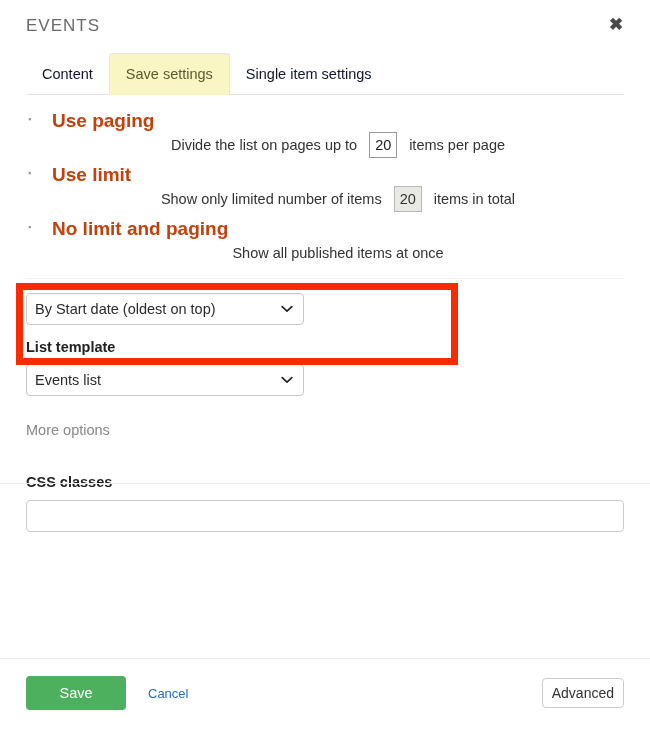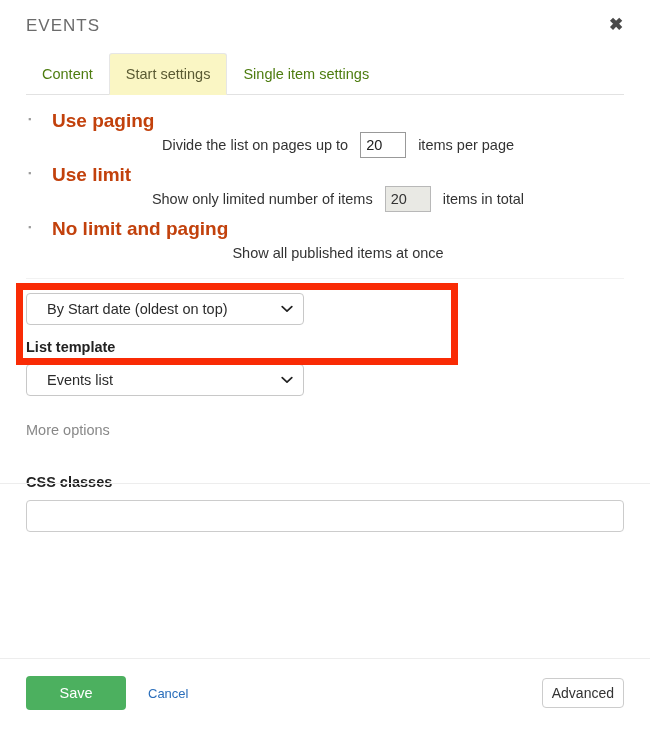--- a/index.html
+++ b/index.html
@@ -68,21 +68,21 @@
     bottom: 0;
     height: 1px;
     background: #e2e2e2;
   }
   .tab {
     position: relative;
     display: flex;
     align-items: center;
     padding: 0 16px;
     font-size: 14.5px;
-    color: #4d7c0f;
+    color: #0f172a;
     cursor: pointer;
     background: transparent;
     border: none;
     z-index: 2;
     font-family: "Liberation Sans", sans-serif;
   }
   .tab.active {
     background: #faf6c4;
     color: #5a5a33;
     border: 1px solid #e6e6e6;
@@ -124,21 +124,21 @@
     font-size: 14.5px;
     color: #333333;
     line-height: 28px;
     display: flex;
     align-items: center;
     gap: 4px;
     white-space: nowrap;
     justify-content: center;
   }
   .num-input {
-    width: 46px;
+    width: 28px;
     height: 26px;
     margin: 0 8px;
     padding: 2px 5px;
     font-size: 14.5px;
     color: #222222;
     font-family: "Liberation Sans", sans-serif;
     border: 1px solid #999999;
     border-radius: 0;
     background: #ffffff;
     outline: none;
@@ -186,21 +186,21 @@
     display: block;
   }
   .select-control {
     position: relative;
     width: 278px;
     height: 32px;
   }
   .select-control select {
     width: 100%;
     height: 100%;
-    padding: 0 28px 0 20px;
+    padding: 0 28px 0 8px;
     font-size: 14.5px;
     font-family: "Liberation Sans", sans-serif;
     color: #2b2b2b;
     background: #ffffff;
     border: 1px solid #c8c8c8;
     border-radius: 4px;
     -webkit-appearance: none;
     -moz-appearance: none;
     appearance: none;
     outline: none;
@@ -293,21 +293,21 @@
 
 <div id="dialog">
 
   <div class="dialog-header">
     <span class="dialog-title">EVENTS</span>
     <button class="close-btn">✖</button>
   </div>
 
   <div class="tabs">
     <button class="tab">Content</button>
-    <button class="tab active">Start settings</button>
+    <button class="tab active">Save settings</button>
     <button class="tab">Single item settings</button>
   </div>
 
   <div class="dialog-body">
 
     <div class="options-block">
 
       <div class="option-row">
         <span class="radio-mark">▪</span>
         <span class="option-label">Use paging</span>

